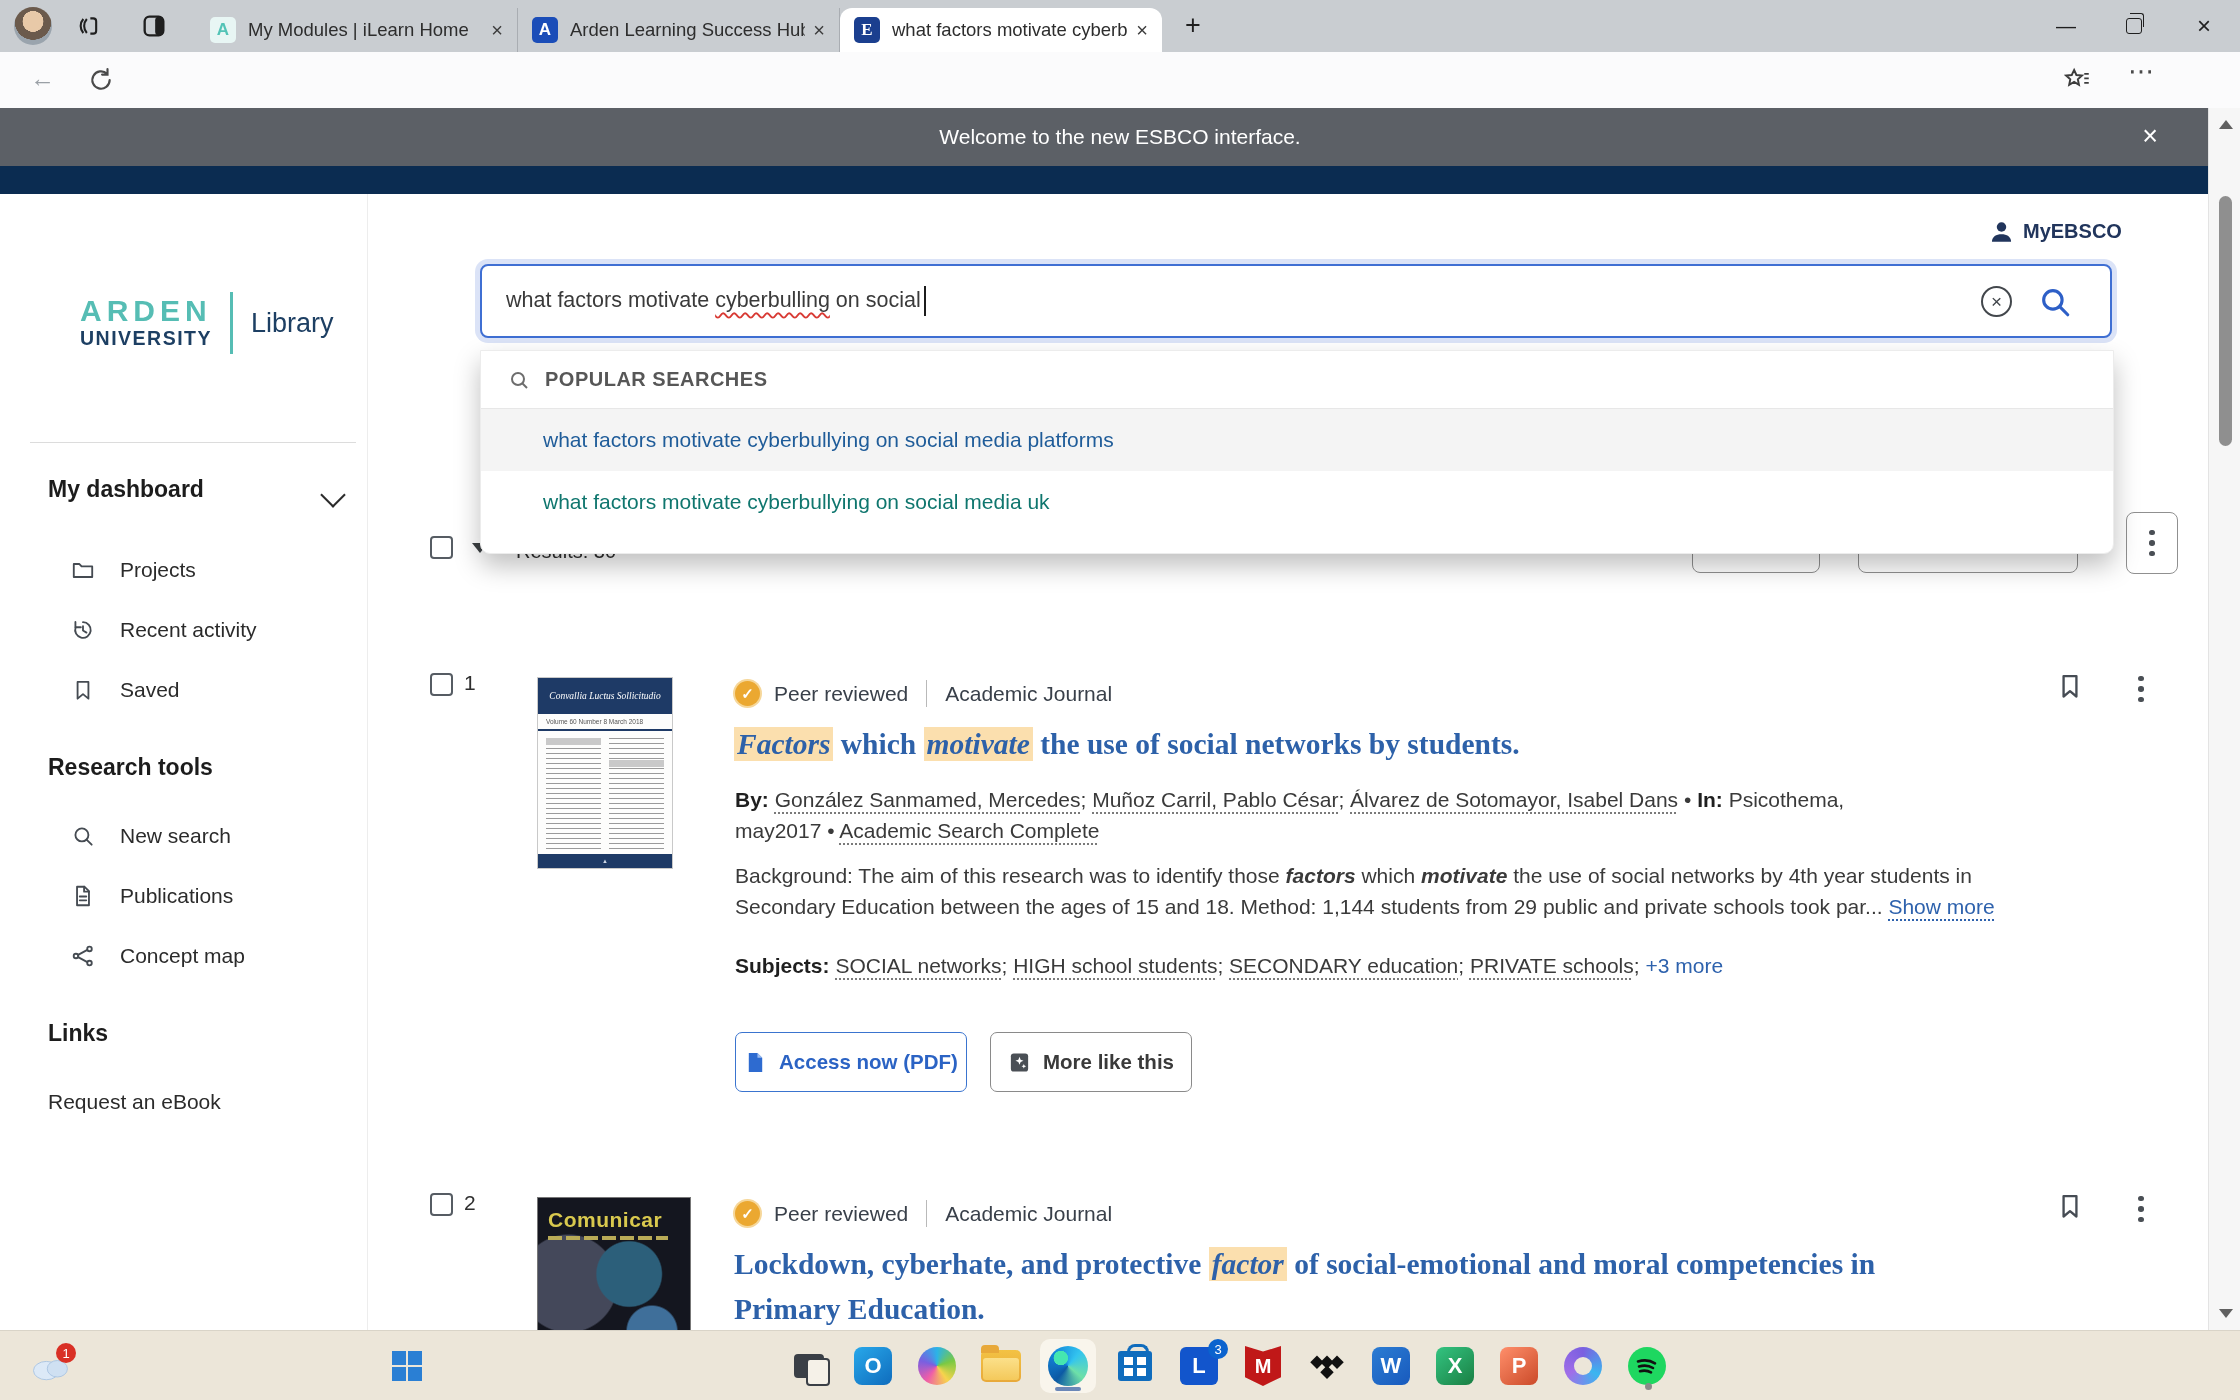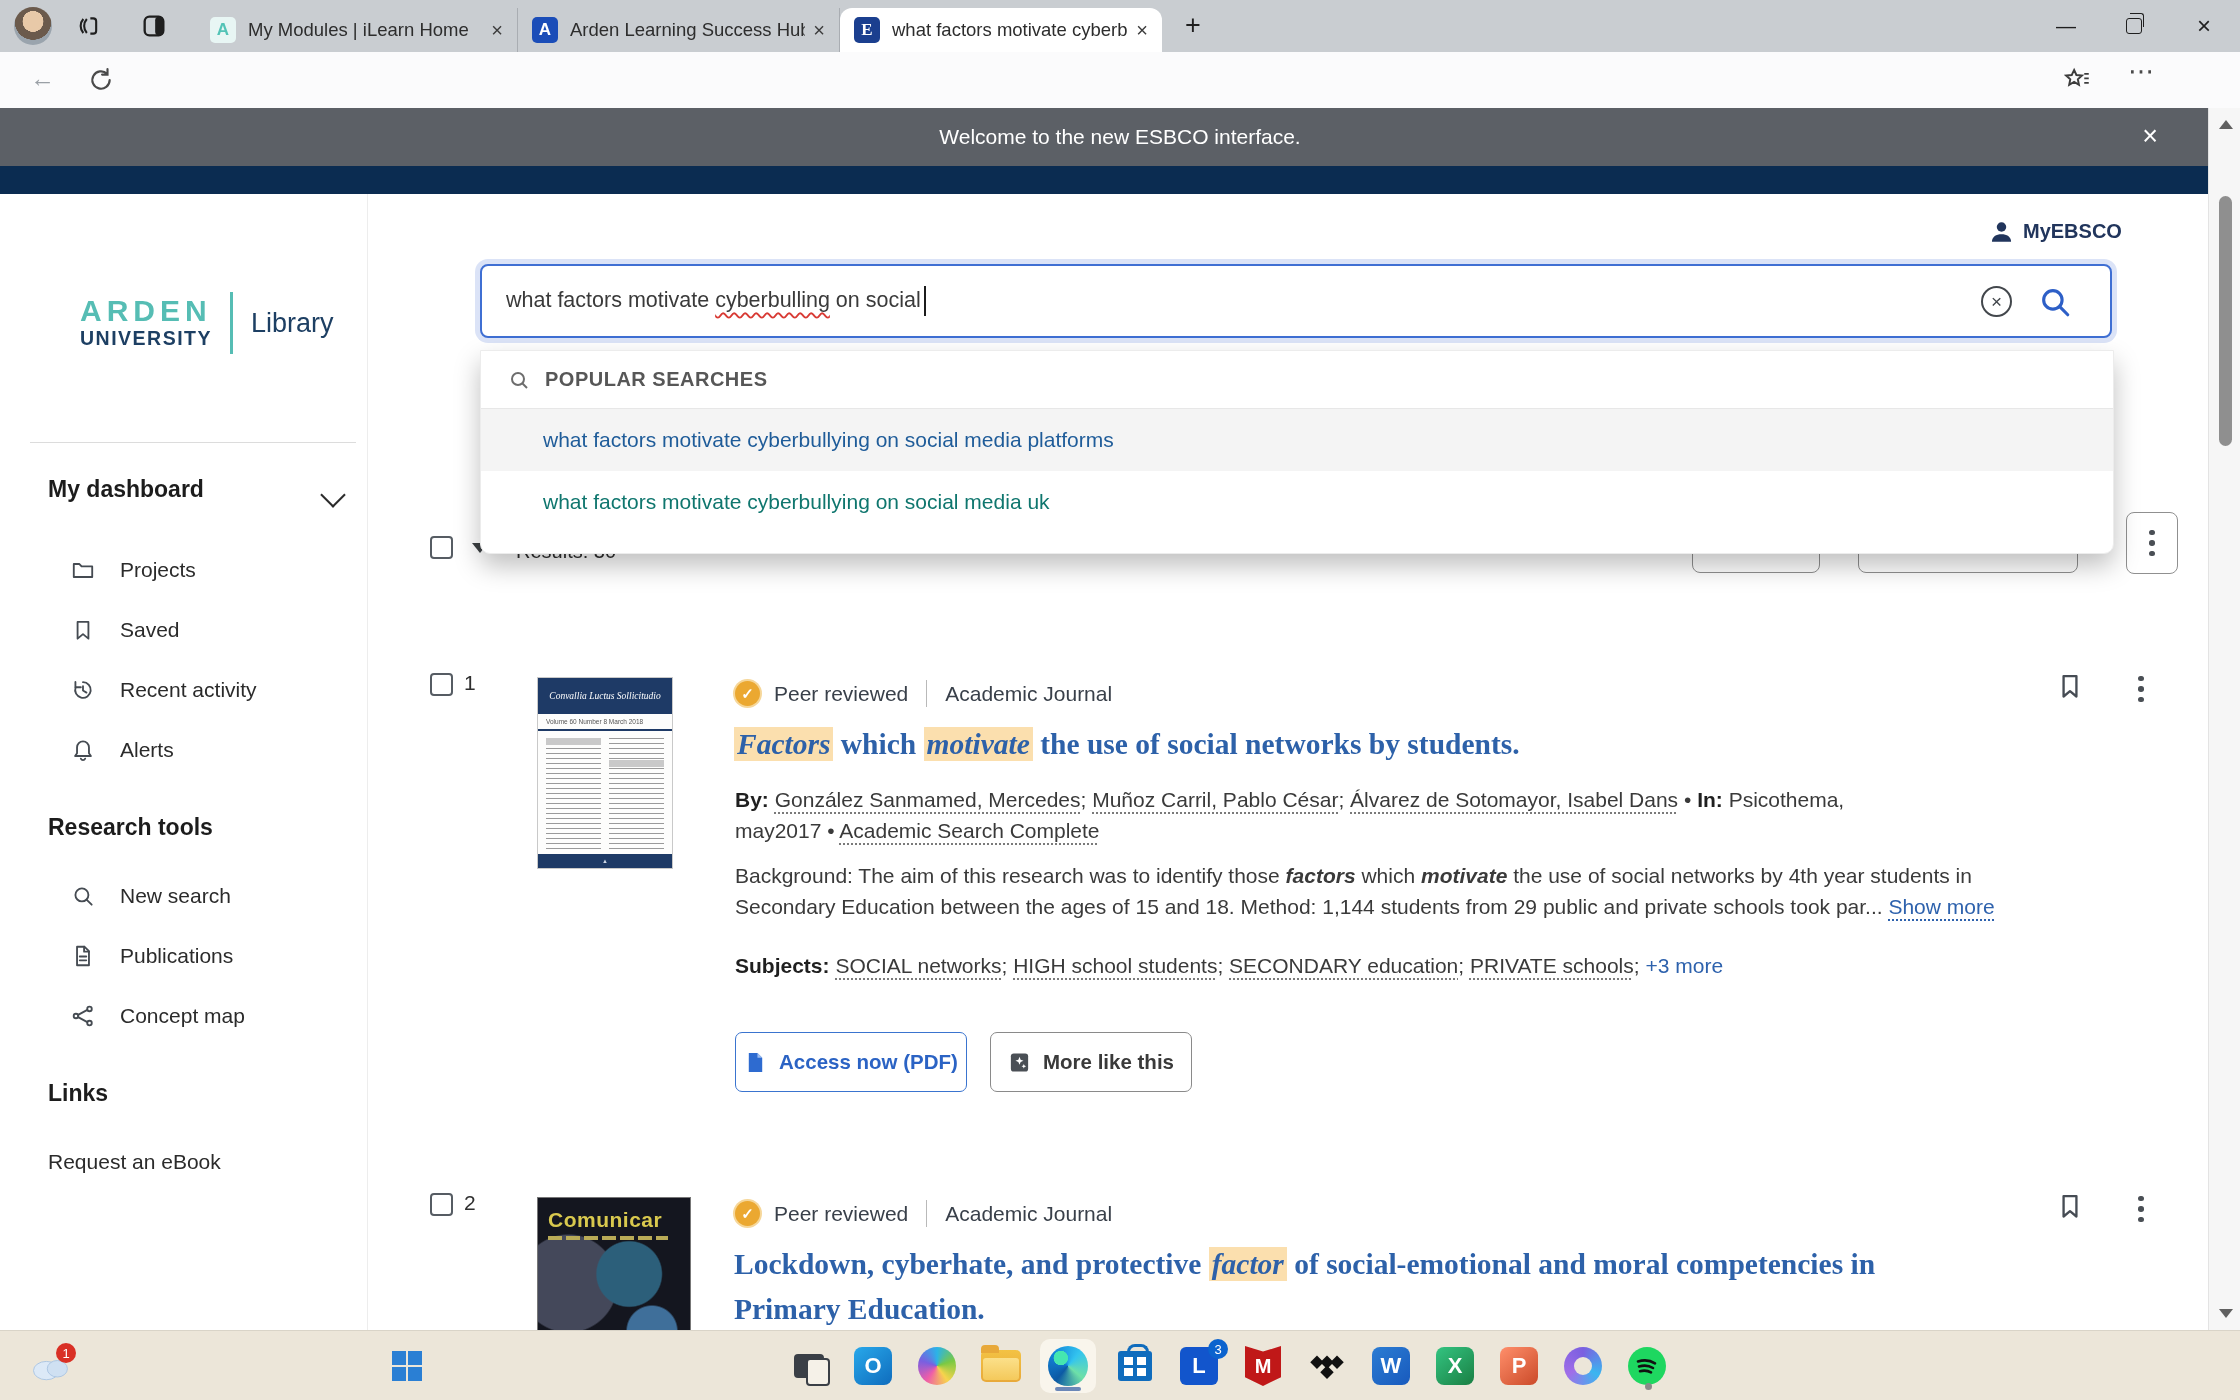--- a/index.html
+++ b/index.html
@@ -227,38 +227,31 @@
         <div class="side-sec">
           <div class="side-head">My dashboard<span class="side-chev" style="top: 26px;"></span></div>
           <div class="side-item">
             <svg viewBox="0 0 24 24">
               <path d="M3.5 6.5h5.2l2 2.2H20.5v9.8h-17z"></path>
             </svg>
             <span>Projects</span>
           </div>
           <div class="side-item">
             <svg viewBox="0 0 24 24">
-              <path d="M7 4.5h10V20l-5-4.2L7 20z"></path>
-            </svg>
-            <span>Saved</span>
-          </div>
-          <div class="side-item">
-            <svg viewBox="0 0 24 24">
               <path d="M12 4.8a7.2 7.2 0 1 1-6.8 4.7"></path>
               <path d="M5 4.5v5h5"></path>
               <path d="M12 8.5v4l3.2 1.9"></path>
             </svg>
             <span>Recent activity</span>
           </div>
           <div class="side-item">
             <svg viewBox="0 0 24 24">
-              <path d="M12 4a5.5 5.5 0 0 1 5.5 5.5V15l1.8 2.5H4.7L6.5 15V9.5A5.5 5.5 0 0 1 12 4z"></path>
-              <path d="M10 20a2.2 2.2 0 0 0 4 0"></path>
+              <path d="M7 4.5h10V20l-5-4.2L7 20z"></path>
             </svg>
-            <span>Alerts</span>
+            <span>Saved</span>
           </div>
         </div>
         <div class="side-sec">
           <div class="side-head">Research tools</div>
           <div class="side-item">
             <svg viewBox="0 0 24 24">
               <circle cx="11" cy="11" r="6"></circle>
               <path d="M15.5 15.5 20 20"></path>
             </svg>
             <span>New search</span>

